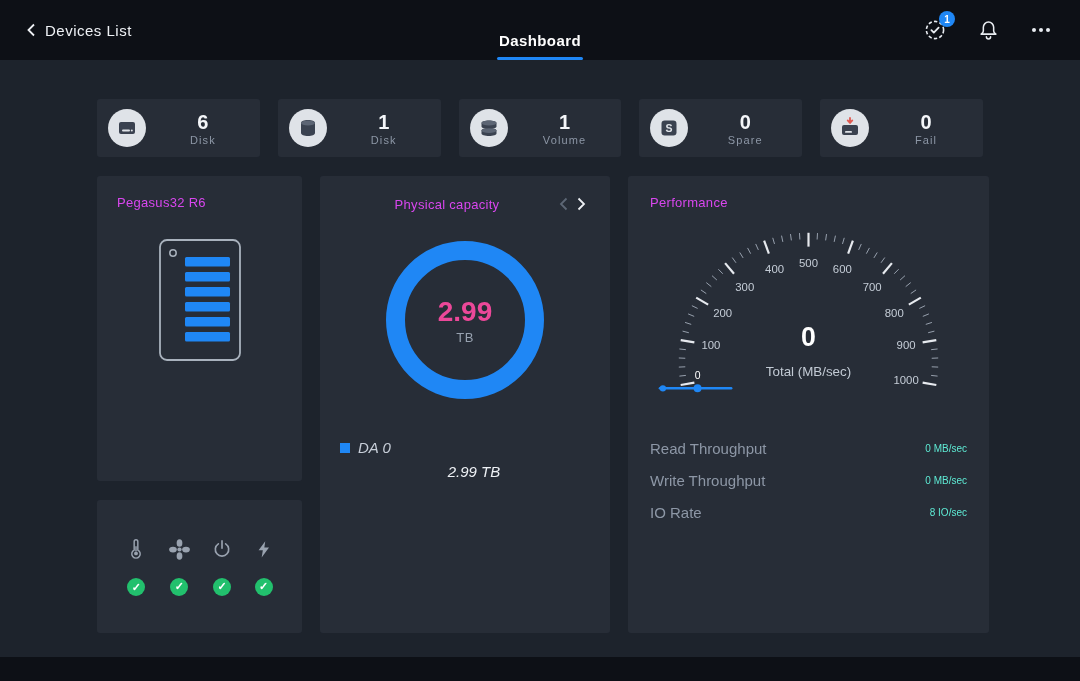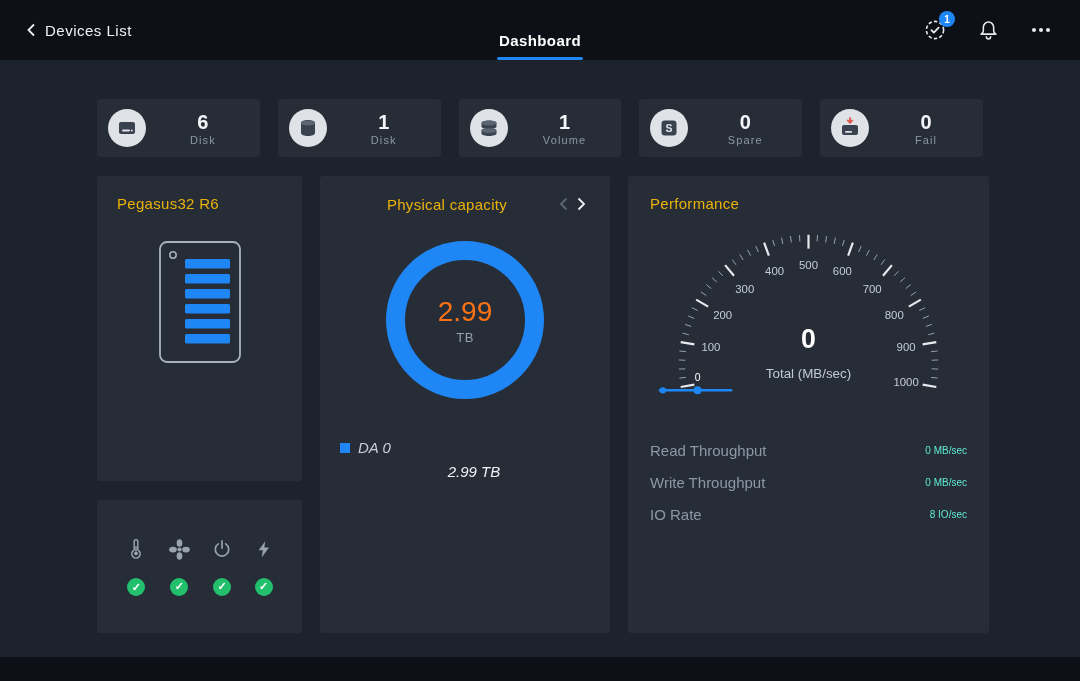--- a/index.html
+++ b/index.html
@@ -24,36 +24,36 @@
   .stats-row { display:grid; grid-template-columns:repeat(5,1fr); gap:18px; }
   .stat-card { background:#272d37; border-radius:3px; height:58px; display:flex; align-items:center; padding-left:11px; cursor:pointer; }
   .stat-badge { width:38px; height:38px; border-radius:50%; background:#dfe3e8; display:flex; align-items:center; justify-content:center; flex:none; }
   .stat-text { flex:1; display:flex; flex-direction:column; align-items:center; }
   .stat-value { color:#f4f6f9; font-size:20px; font-weight:700; line-height:22px; }
   .stat-label { color:#8d97a6; font-size:11px; letter-spacing:1.1px; margin-top:1px; }
 
   .main-grid { display:grid; grid-template-columns:205px 290px 1fr; gap:18px; margin-top:19px; }
   .left-col { display:flex; flex-direction:column; gap:19px; }
   .device-card { height:305px; padding:19px 20px; }
-  .card-title { color:#eab308; font-size:15px; letter-spacing:.3px; }
+  .card-title { color:#d946ef; font-size:13px; letter-spacing:.3px; }
   .device-art { display:flex; justify-content:center; margin-top:26px; }
 
   .sensors-card { flex:1; display:flex; align-items:center; justify-content:space-evenly; padding:0 8px; }
   .sensor { display:flex; flex-direction:column; align-items:center; gap:17px; }
   .ok-badge { width:18px; height:18px; border-radius:50%; background:#22c06d; color:#fff; font-size:11px; font-weight:700; display:flex; align-items:center; justify-content:center; }
   .ok-badge:before { content:"✓"; }
 
   .capacity-card { height:457px; padding:19px 20px;text-align:center; }
   .cap-head { display:flex; align-items:center; }
   .cap-head .card-title { flex:1; }
   .chev { width:18px; height:18px; display:flex; align-items:center; justify-content:center; cursor:pointer; }
   .donut-wrap { width:158px; height:158px; margin:28px auto 0; position:relative; }
   .donut-ring { width:158px; height:158px; border-radius:50%; border:19px solid #1f87f5; }
   .donut-center { position:absolute; inset:0; display:flex; flex-direction:column; align-items:center; justify-content:center; }
-  .donut-value { color:#f97316; font-size:28px; font-weight:400; }
+  .donut-value { color:#ec4899; font-size:28px; font-weight:700; }
   .donut-unit { color:#97a1af; font-size:13px; margin-top:2px; letter-spacing:.5px; }
   .legend { margin-top:40px;font-style:italic; }
   .legend-row { display:flex; align-items:center; gap:8px; }
   .legend-swatch { width:10px; height:10px; background:#1f87f5; flex:none; }
   .legend-name { color:#c7ced8; font-size:15px; }
   .legend-value { color:#eef1f5; font-size:15px; margin-left:18px; margin-top:7px; }
 
   .perf-card { height:457px; padding:19px 22px; }
   .gauge-wrap { display:flex; justify-content:center; margin-top:8px; }
   #gauge-labels text { fill:#c4ccd6; font-size:11.5px; }

